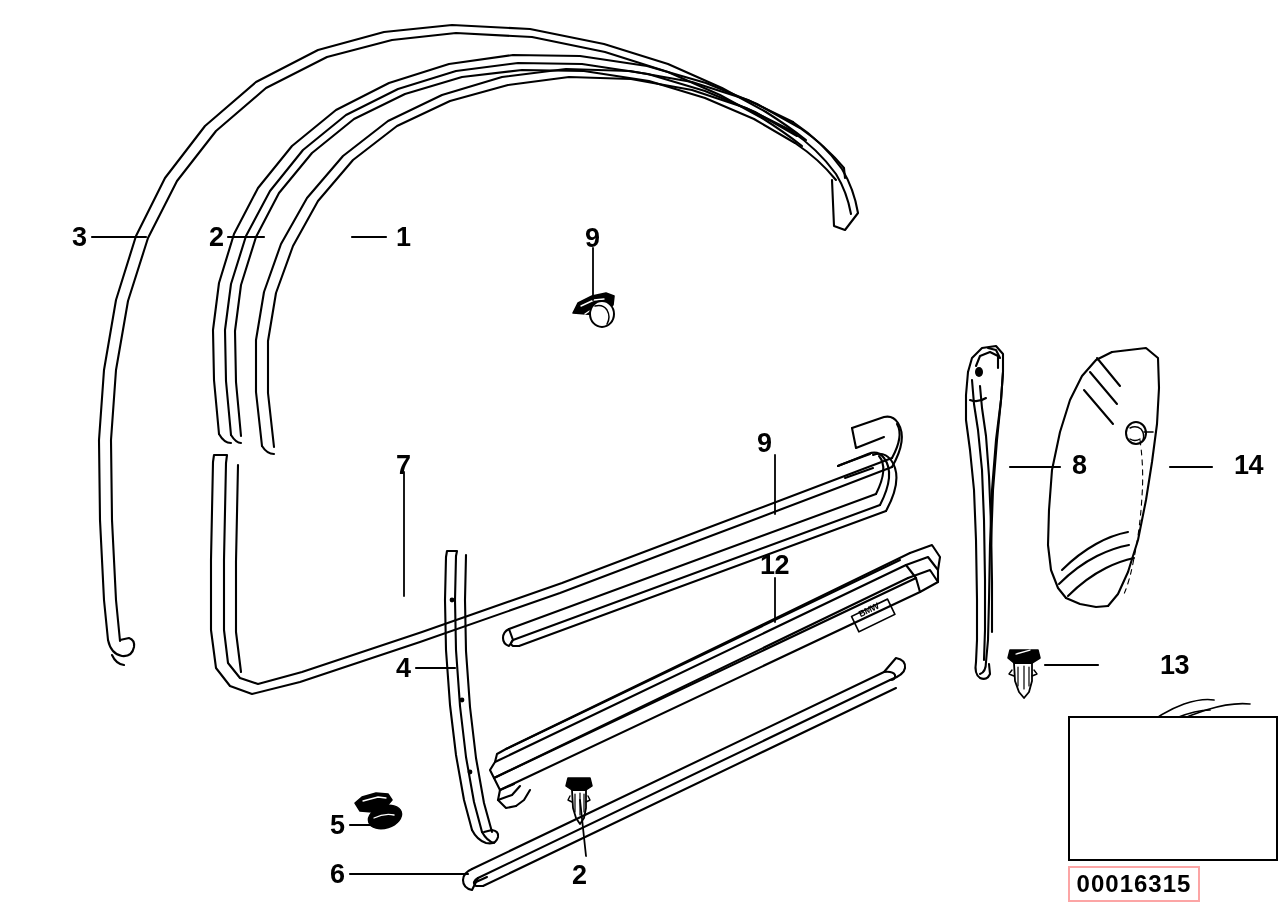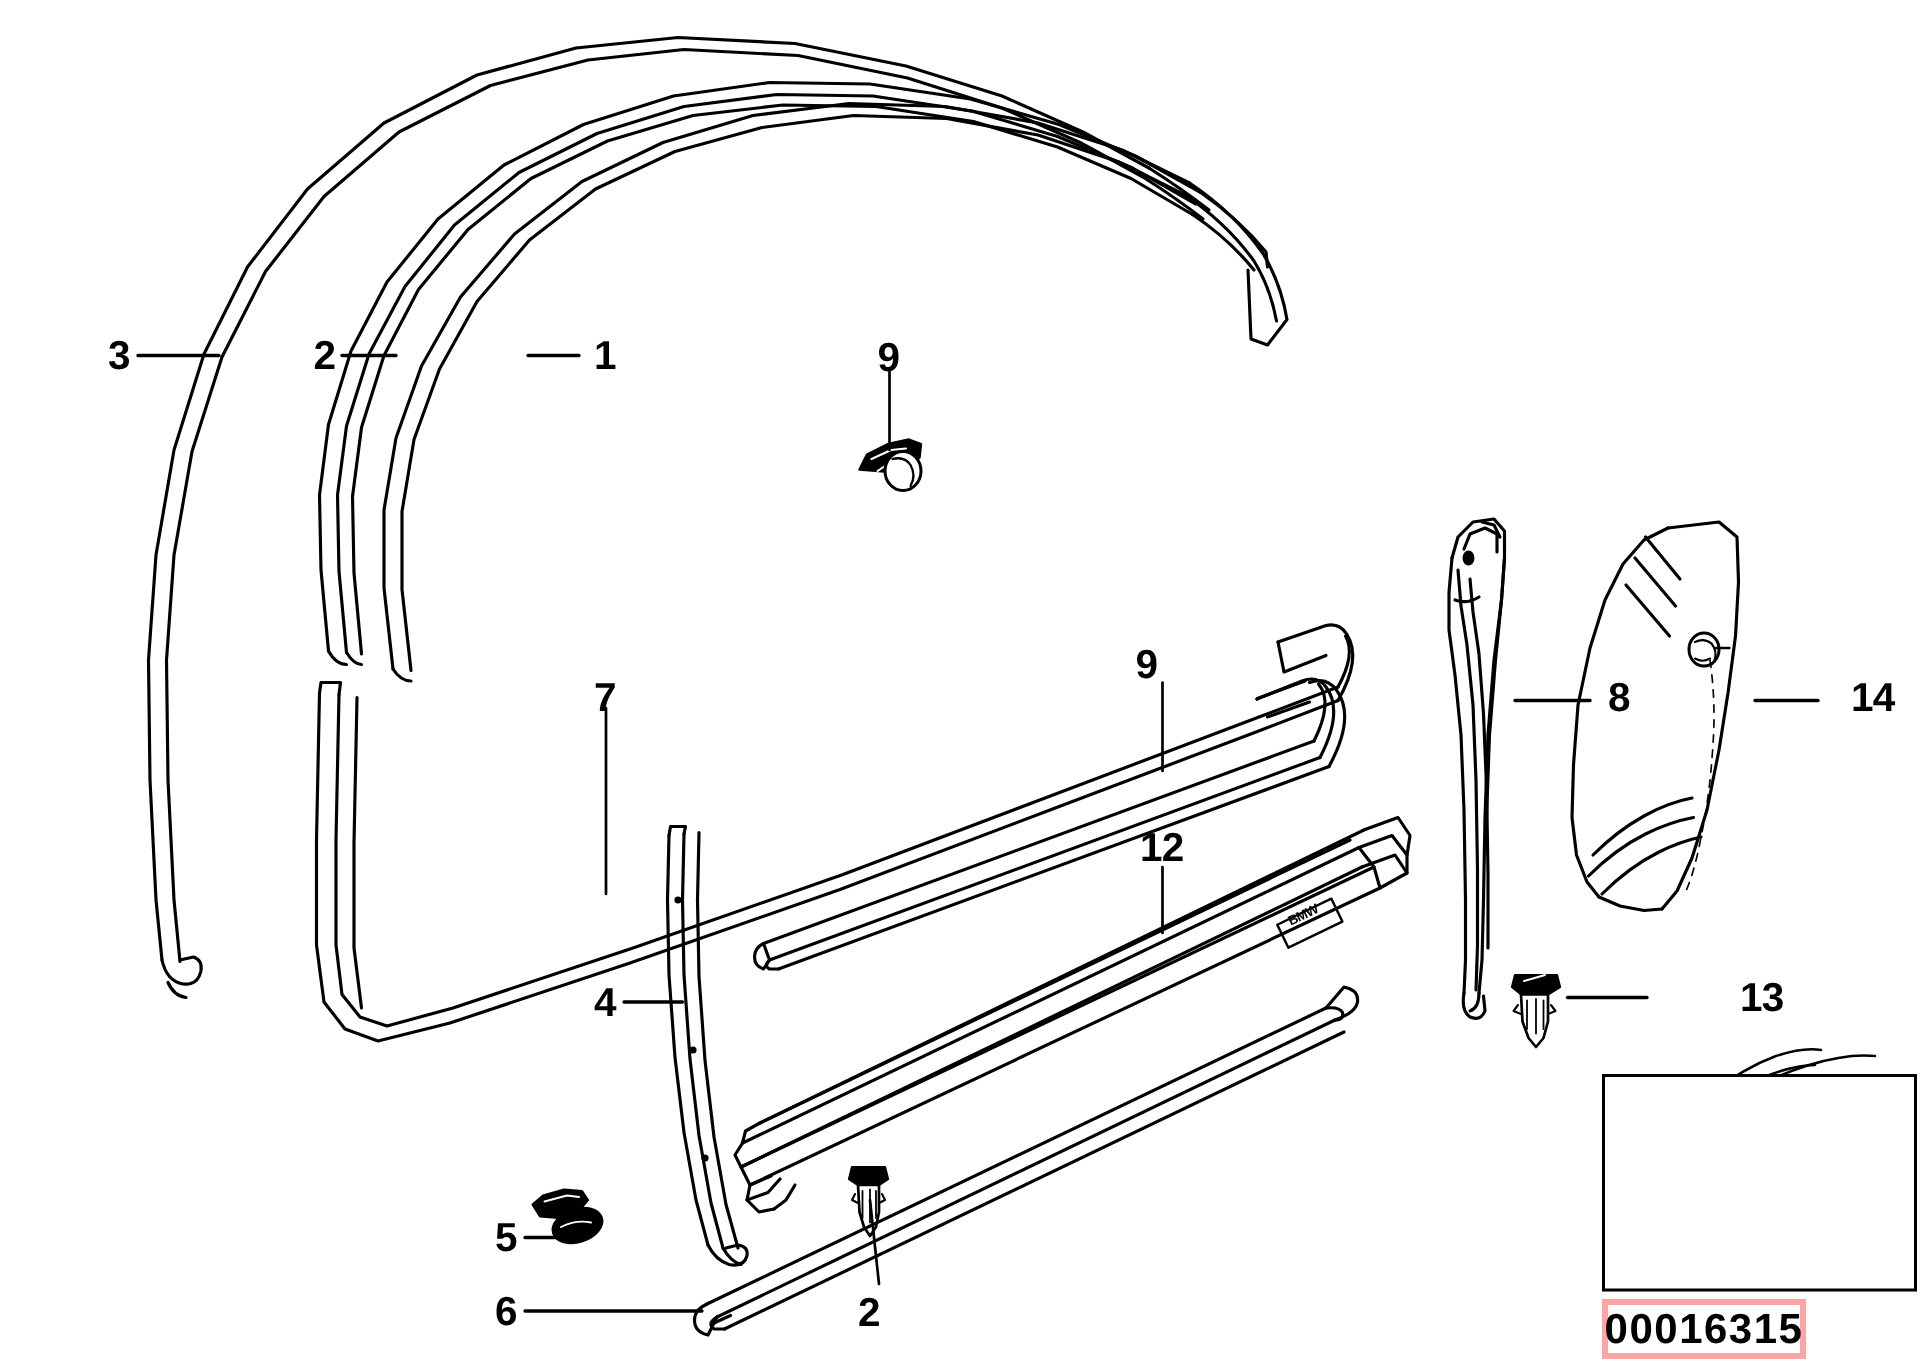--- a/index.html
+++ b/index.html
@@ -29,25 +29,25 @@
     font-family: "Liberation Sans", sans-serif;
     font-weight: bold;
     font-size: 27px;
     color: #000000;
     line-height: 1;
     white-space: nowrap;
     letter-spacing: -0.5px;
   }
   .id-box {
     position: absolute;
-    border: 4px solid #fca5a5;
+    border: 2px solid #fca5a5;
     background: #ffffff;
     font-family: "Liberation Sans", sans-serif;
     font-weight: bold;
-    font-size: 28px;
+    font-size: 24px;
     color: #000000;
     letter-spacing: 1px;
     display: flex;
     align-items: center;
     justify-content: center;
   }
   .thumb-box {
     position: absolute;
     border: 2px solid #000000;
     background: #ffffff;

